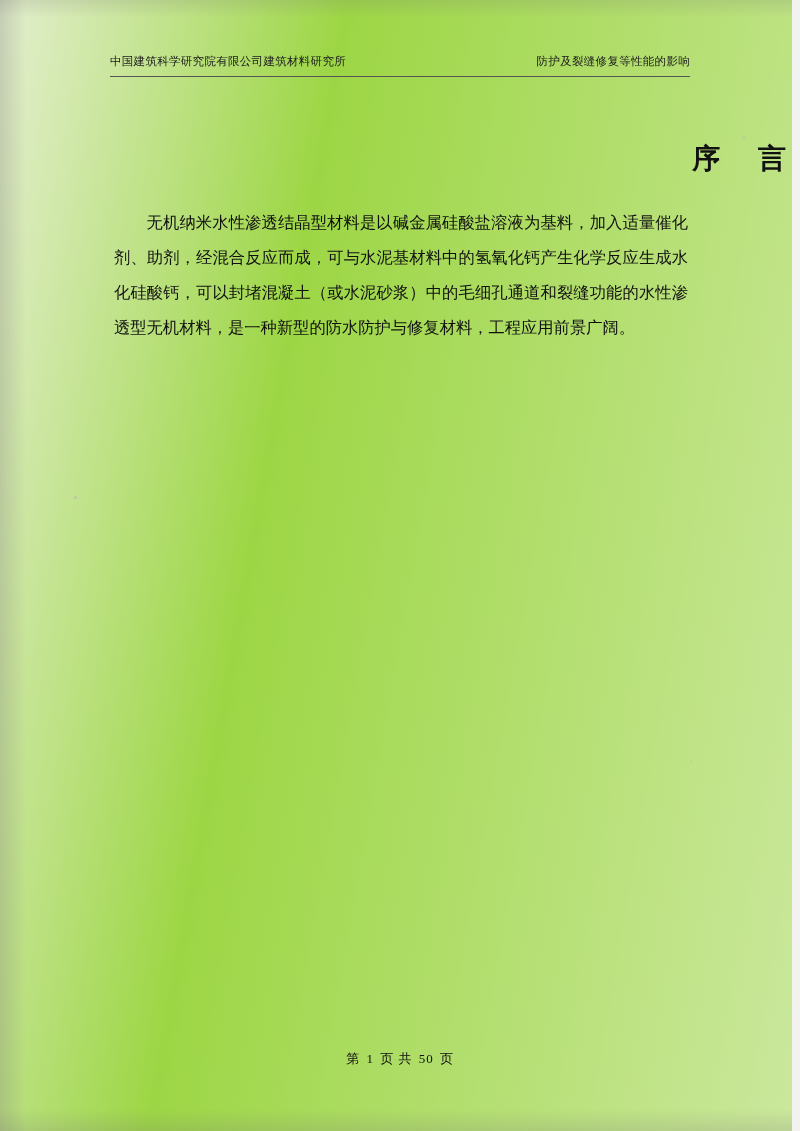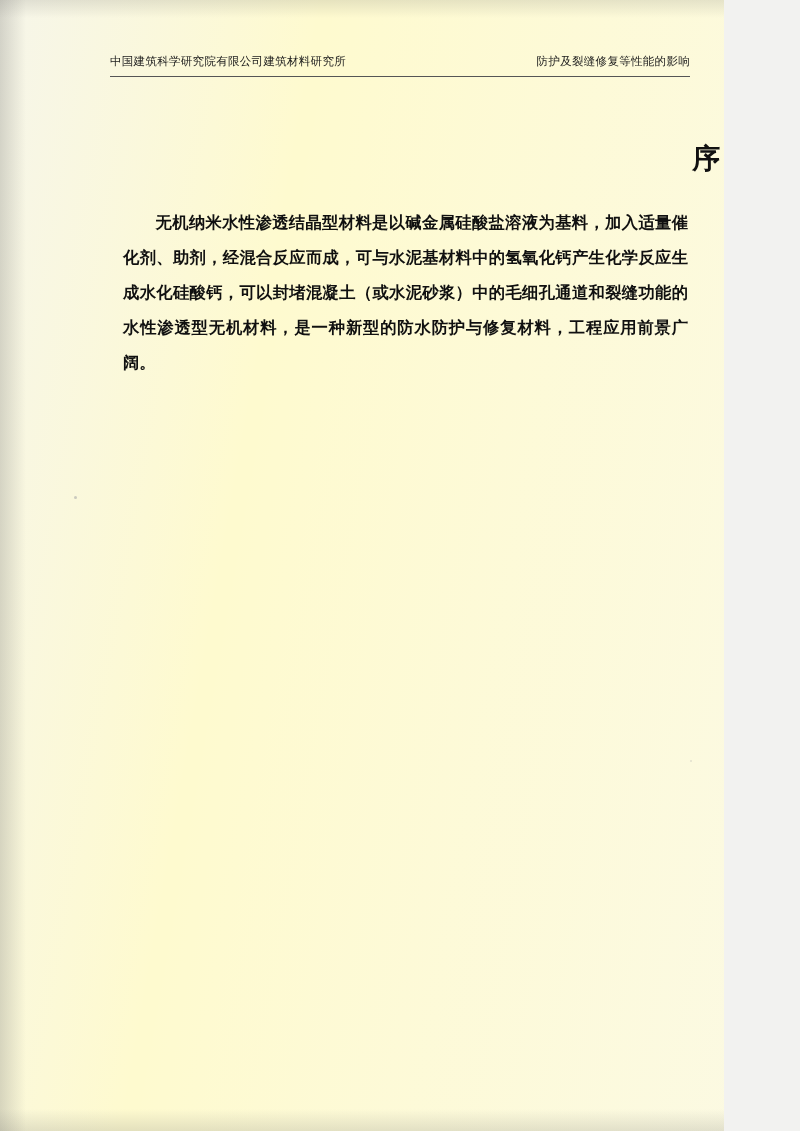--- a/index.html
+++ b/index.html
@@ -5,23 +5,23 @@
   html, body {
     margin: 0;
     padding: 0;
     background: #f2f2f0;
   }
   body {
     font-family: "Liberation Serif", "DejaVu Serif", serif;
   }
   .page {
     position: relative;
-    width: 724px;
+    width: 792px;
     height: 1131px;
-    background: #fef9c3;
+    background: #84cc16;
     overflow: hidden;
     box-sizing: border-box;
   }
   
   .page::before {
     content: "";
     position: absolute;
     inset: 0;
     background:
       linear-gradient(100deg, rgba(245,245,240,0.85) 0%, rgba(255,255,255,0.2) 35%, rgba(250,250,246,0.6) 100%);
@@ -82,23 +82,22 @@
     left: 110px;
     top: 205px;
     width: 578px;
     font-size: 16.3px;
     line-height: 35px;
     color: #101010;
     text-align: justify;
     text-justify: inter-ideograph;
   }
   .body-text p {
-    margin: 0 0 0 13px;
+    margin: 0 0 0 4px;
     text-indent: 2em;
-    font-weight: bold;
   }
   .body-text p + p {
     margin-top: 1px;
   }
 
   
   .footer {
     position: absolute;
     left: 0;
     top: 1050px;
@@ -154,20 +153,27 @@
       <div class="header-right">防护及裂缝修复等性能的影响</div>
     </div>
     <div class="header-rule"></div>
 
     <div class="doc-title">序 言</div>
 
     <div class="body-text">
       <p>无机纳米水性渗透结晶型材料是以碱金属硅酸盐溶液为基料，加入适量催化剂、助剂，经混合反应而成，可与水泥基材料中的氢氧化钙产生化学反应生成水化硅酸钙，可以封堵混凝土（或水泥砂浆）中的毛细孔通道和裂缝功能的水性渗透型无机材料，是一种新型的防水防护与修复材料，工程应用前景广阔。</p>
     </div>
 
+    <div class="footer">
+      <span>第</span>
+      <span>1</span>
+      <span>页 共</span>
+      <span>50</span>
+      <span>页</span>
+    </div>
 
     <div class="speck" style="left:74px; top:496px; width:3px; height:3px;"></div>
     <div class="speck" style="left:742px; top:136px; width:4px; height:3px; opacity:.45;"></div>
     <div class="speck" style="left:690px; top:760px; width:2px; height:2px; opacity:.4;"></div>
   </div>
 
   <div class="edge-shadow-left"></div>
   <div class="edge-shadow-top"></div>
   <div class="edge-shadow-bottom"></div>
 </div>

